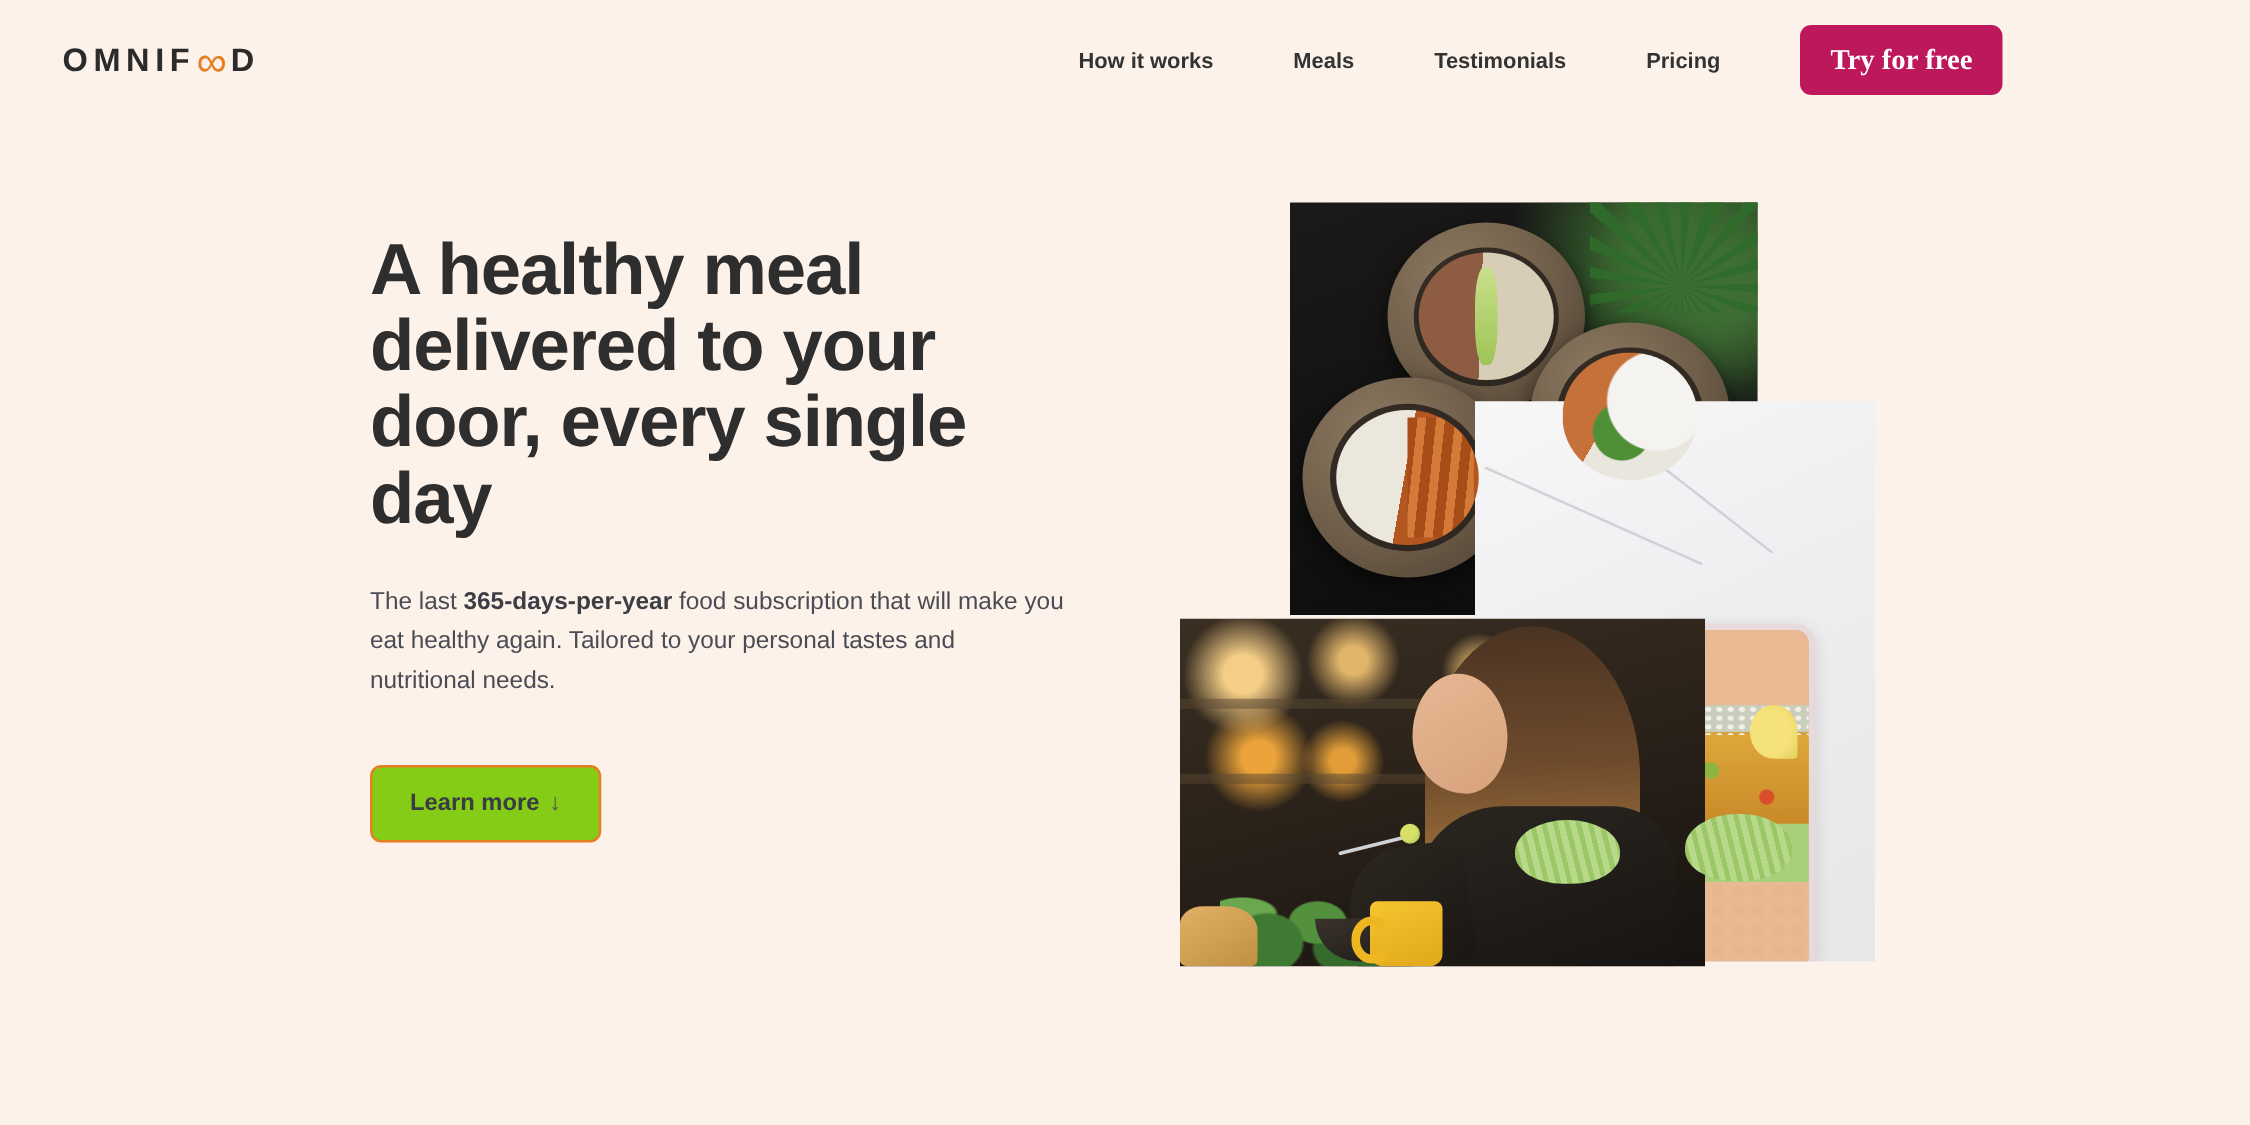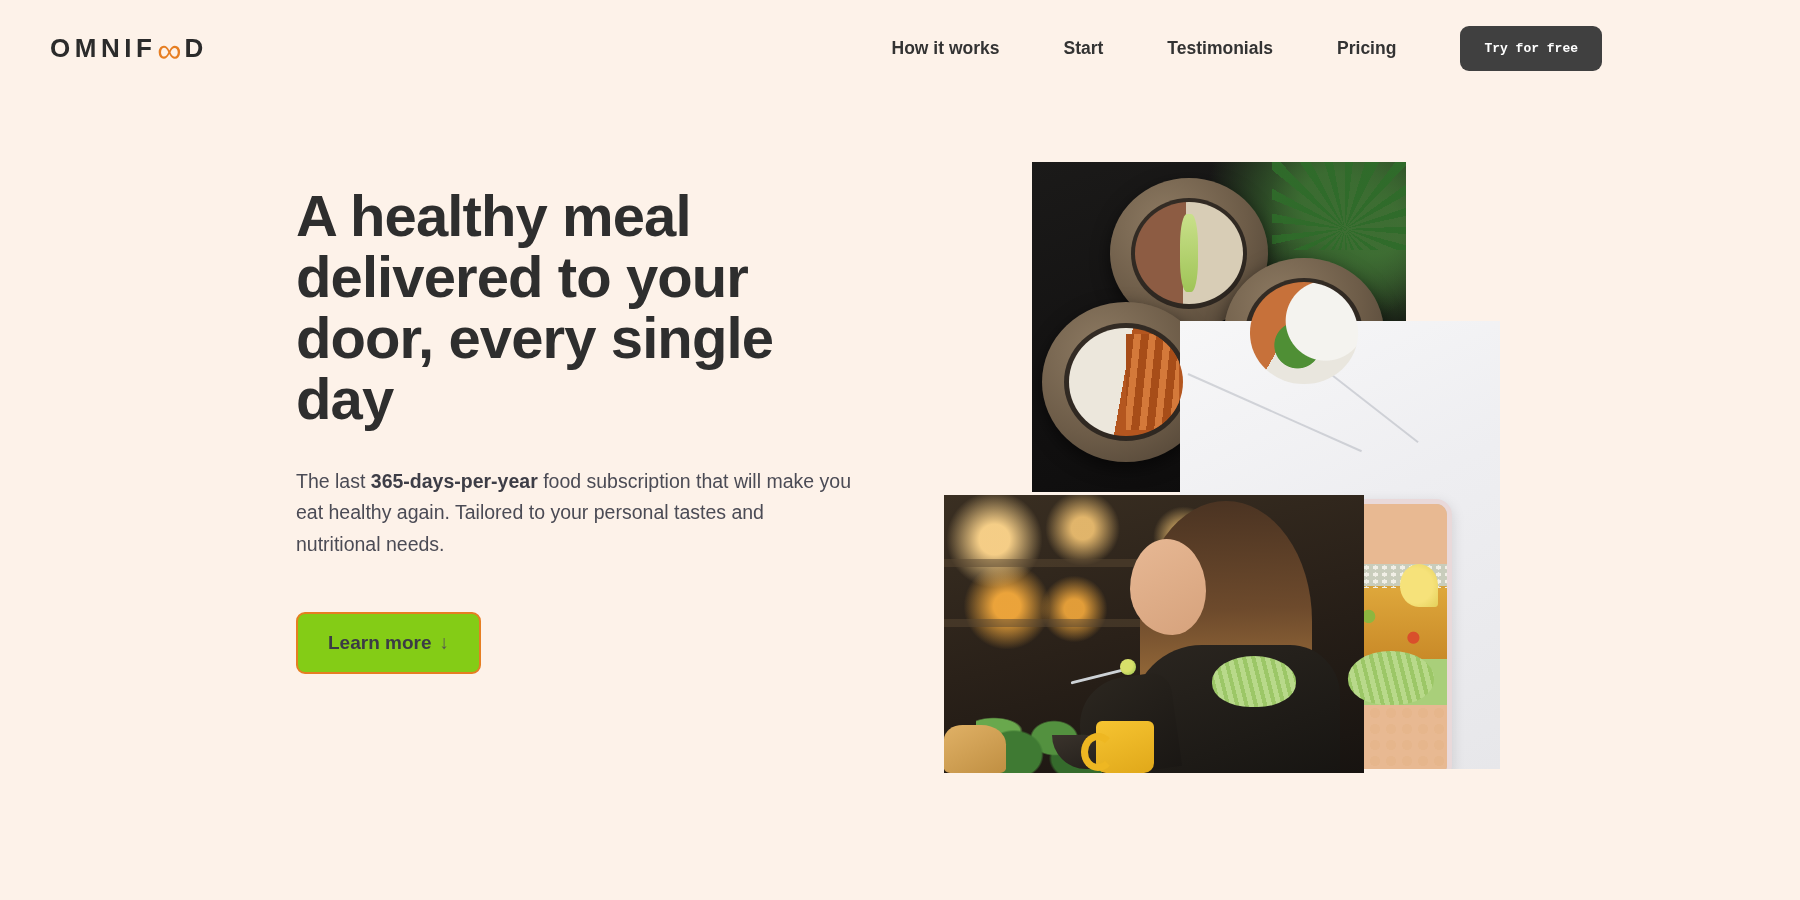--- a/index.html
+++ b/index.html
@@ -59,30 +59,30 @@
   .nav-link {
     font-size: 17.5px;
     font-weight: 600;
     color: #333;
     text-decoration: none;
     padding: 0 26px;
     white-space: nowrap;
     cursor: pointer;
   }
   .nav-cta {
-    font-size: 13px;
+    font-size: 23px;
     font-weight: 700;
     color: #fff;
-    background: #404040;
+    background: #be185d;
     border: none;
     border-radius: 9px;
     padding: 15px 24px;
     margin-left: 26px;
     cursor: pointer;
-    font-family: Liberation Mono, monospace;
+    font-family: Liberation Serif, serif;
     white-space: nowrap;
   }
 
   
   .hero {
     position: absolute;
     top: 96px; left: 0;
     width: 1800px;
     height: 804px;
     text-decoration: underline;
@@ -429,21 +429,21 @@
 <header class="header">
 
   <div class="logo">
     <span>OMNIF</span>
     <span class="logo-infinity">∞</span>
     <span>D</span>
   </div>
 
   <nav class="nav">
     <a class="nav-link">How it works</a>
-    <a class="nav-link">Start</a>
+    <a class="nav-link">Meals</a>
     <a class="nav-link">Testimonials</a>
     <a class="nav-link">Pricing</a>
     <button class="nav-cta">Try for free</button>
   </nav>
 
 </header>
 
 <section class="hero">
 
   <div class="hero-text">

